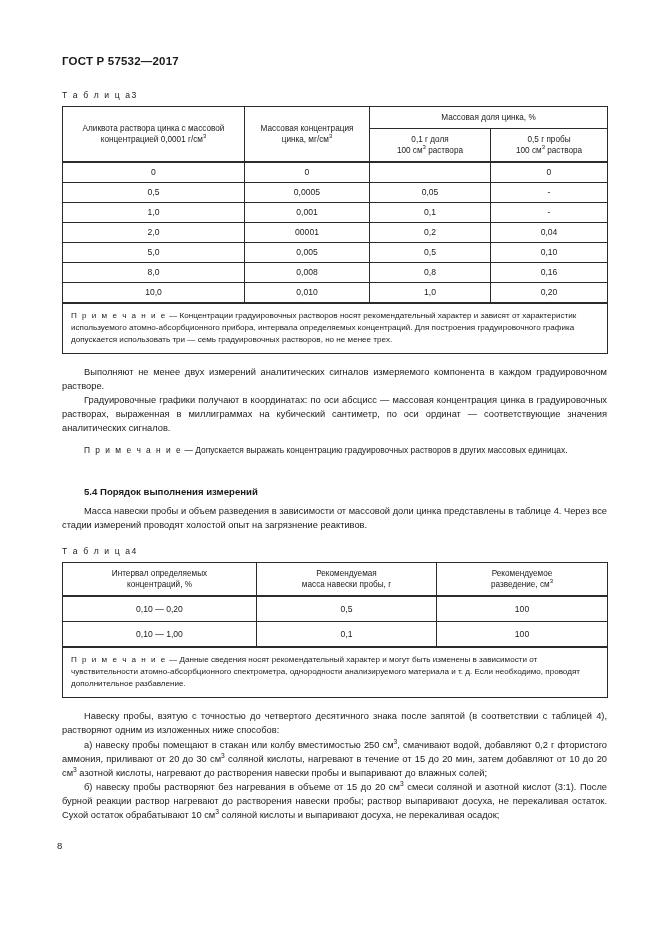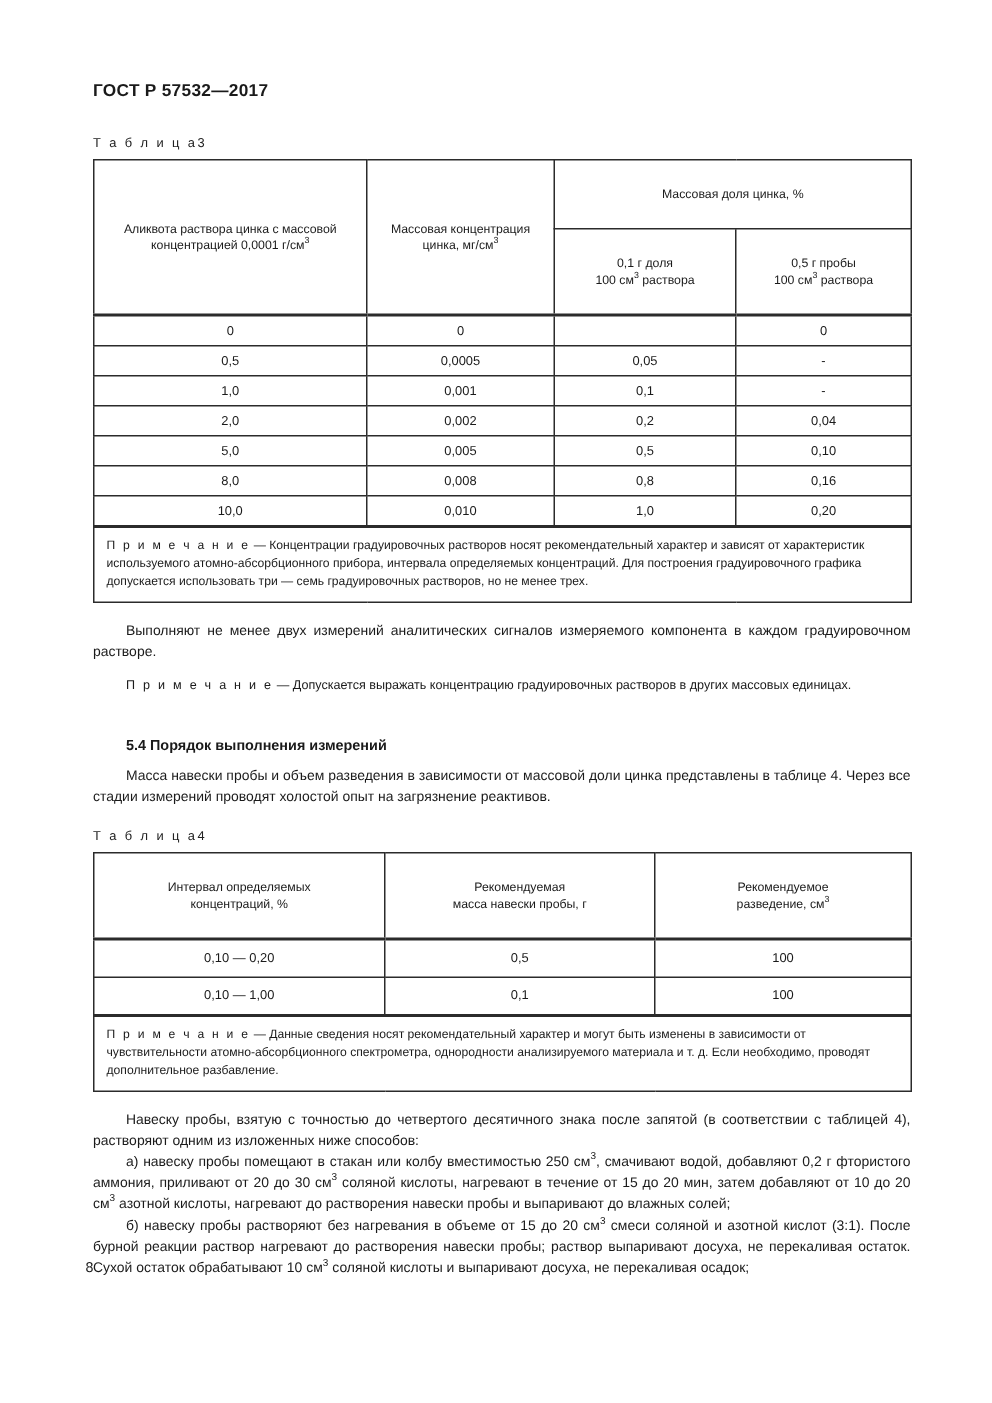--- a/index.html
+++ b/index.html
@@ -60,21 +60,21 @@
   table.gost th,
   table.gost td {
     border: 1px solid #2b2b2b;
     text-align: center;
     vertical-align: middle;
     padding: 3px 2px;
     font-weight: normal;
     line-height: 1.35;
   }
   table.gost th {
-    padding: 17px 4px;
+    padding: 5px 4px;
   }
   table.gost tr.firstdata td {
     border-top: 2px solid #2b2b2b;
   }
   table.gost td.data {
     height: 13px;
     font-size: 8.6px;
   }
   table.gost td.note {
     text-align: left;
@@ -180,21 +180,21 @@
           <td class="data">-</td>
         </tr>
         <tr>
           <td class="data">1,0</td>
           <td class="data">0,001</td>
           <td class="data">0,1</td>
           <td class="data">-</td>
         </tr>
         <tr>
           <td class="data">2,0</td>
-          <td class="data">0,002</td>
+          <td class="data">00001</td>
           <td class="data">0,2</td>
           <td class="data">0,04</td>
         </tr>
         <tr>
           <td class="data">5,0</td>
           <td class="data">0,005</td>
           <td class="data">0,5</td>
           <td class="data">0,10</td>
         </tr>
         <tr>
@@ -212,20 +212,23 @@
         <tr>
           <td class="note" colspan="4">
             <span class="note-lead">П р и м е ч а н и е</span><span> — Концентрации градуировочных растворов носят рекомендательный характер и зависят от характеристик используемого атомно-абсорбционного прибора, интервала определяемых концентраций. Для построения градуировочного графика допускается использовать три — семь градуировочных растворов, но не менее трех.</span>
           </td>
         </tr>
       </tbody>
     </table>
 
     <div class="para-block">
       <p class="body">Выполняют не менее двух измерений аналитических сигналов измеряемого компонента в каждом градуировочном растворе.</p>
+    </div>
+    <div class="para-block tight">
+      <p class="body">Градуировочные графики получают в координатах: по оси абсцисс — массовая концентрация цинка в градуировочных растворах, выраженная в миллиграммах на кубический сантиметр, по оси ординат — соответствующие значения аналитических сигналов.</p>
     </div>
     <p class="note-para">
       <span class="note-lead">П р и м е ч а н и е</span><span> — Допускается выражать концентрацию градуировочных растворов в других массовых единицах.</span>
     </p>
 
     <h3 class="section">5.4 Порядок выполнения измерений</h3>
     <p class="body">Масса навески пробы и объем разведения в зависимости от массовой доли цинка представлены в таблице 4. Через все стадии измерений проводят холостой опыт на загрязнение реактивов.</p>
 
     <div class="spacer-14"></div>
 

